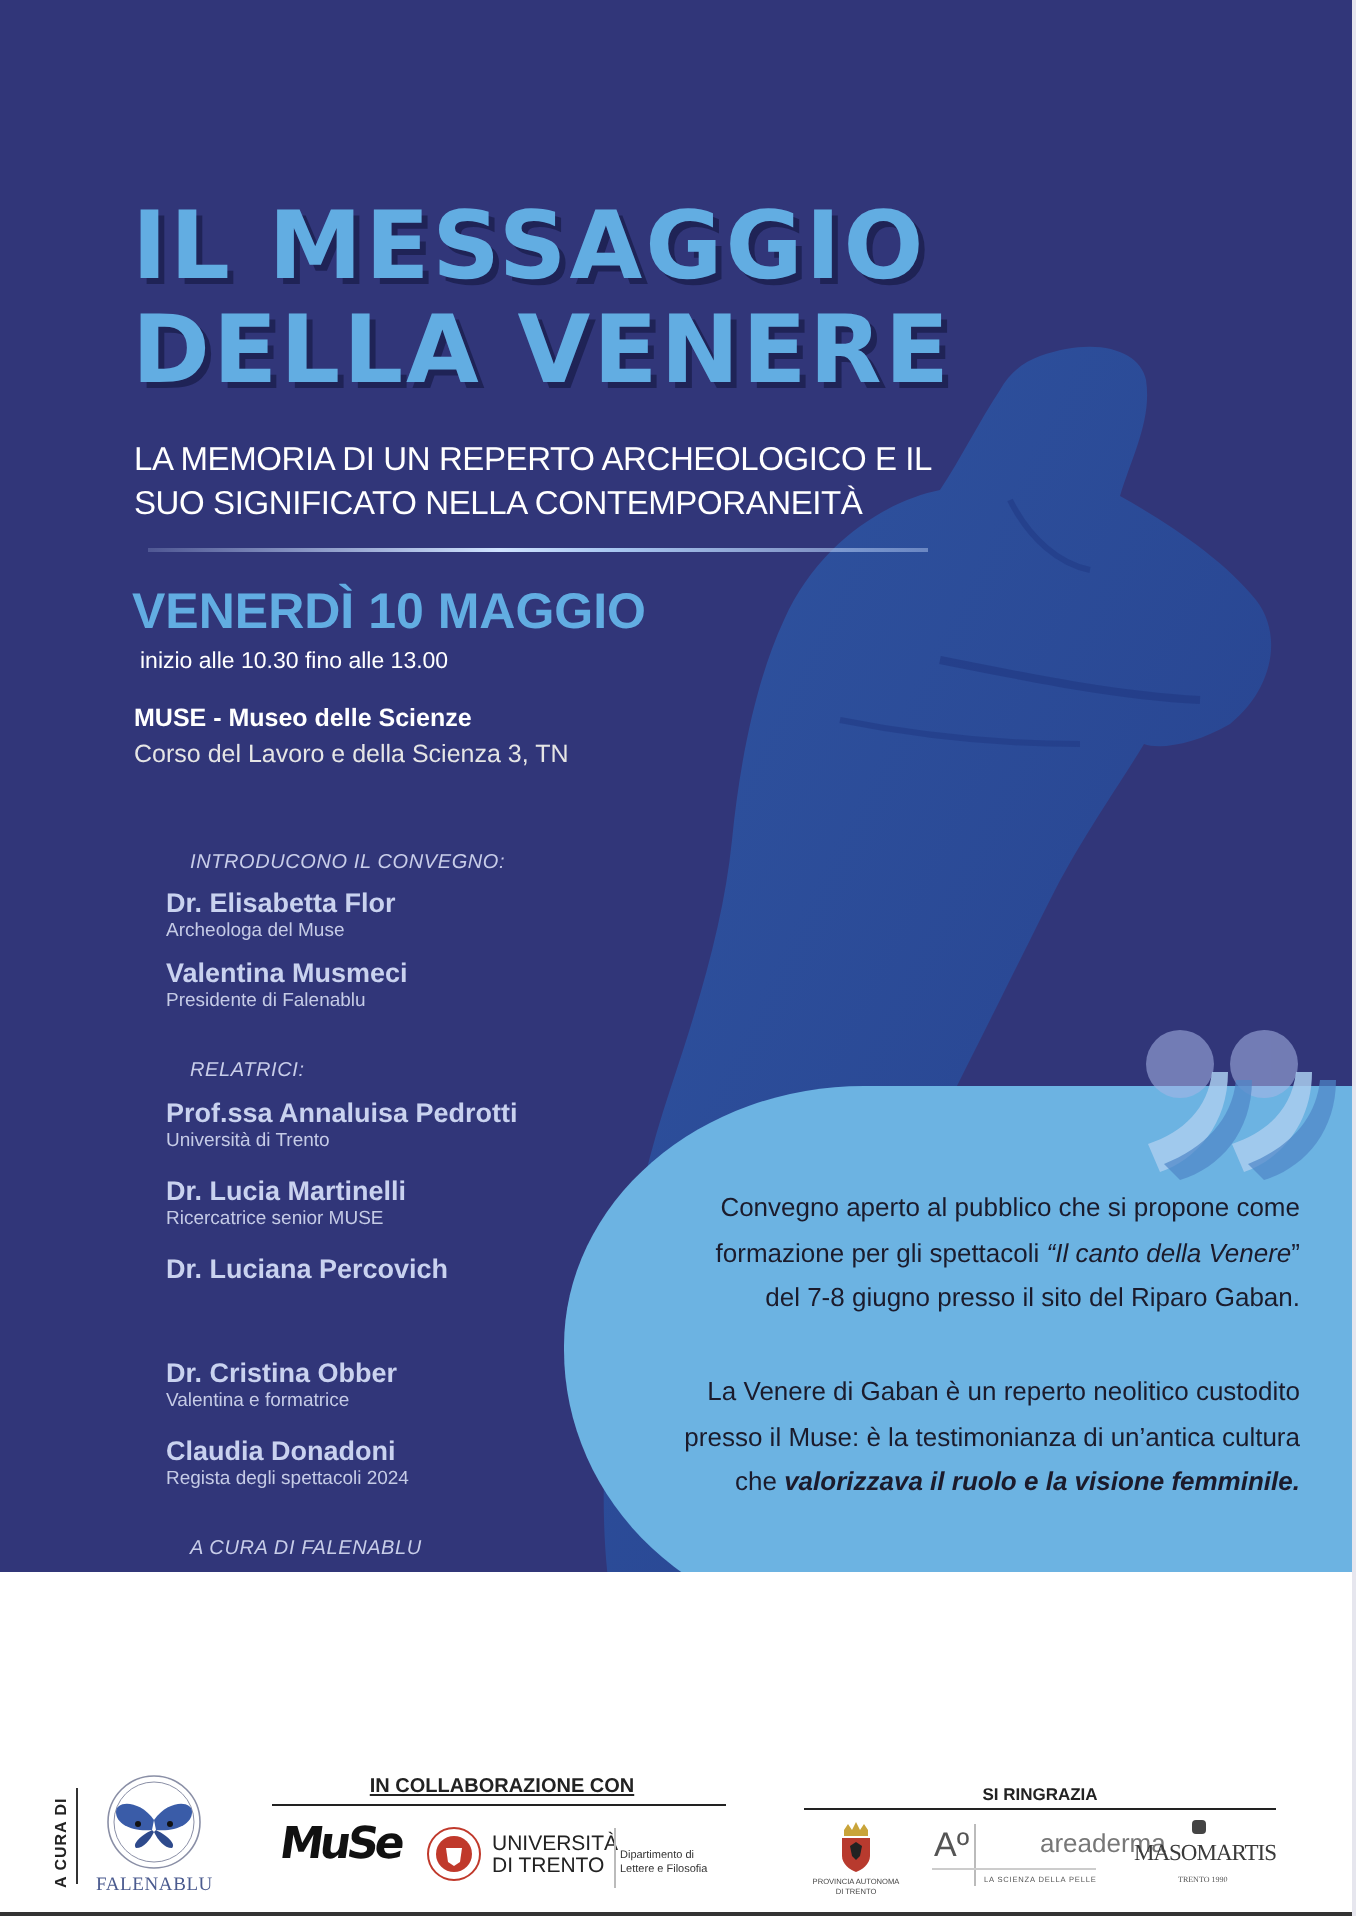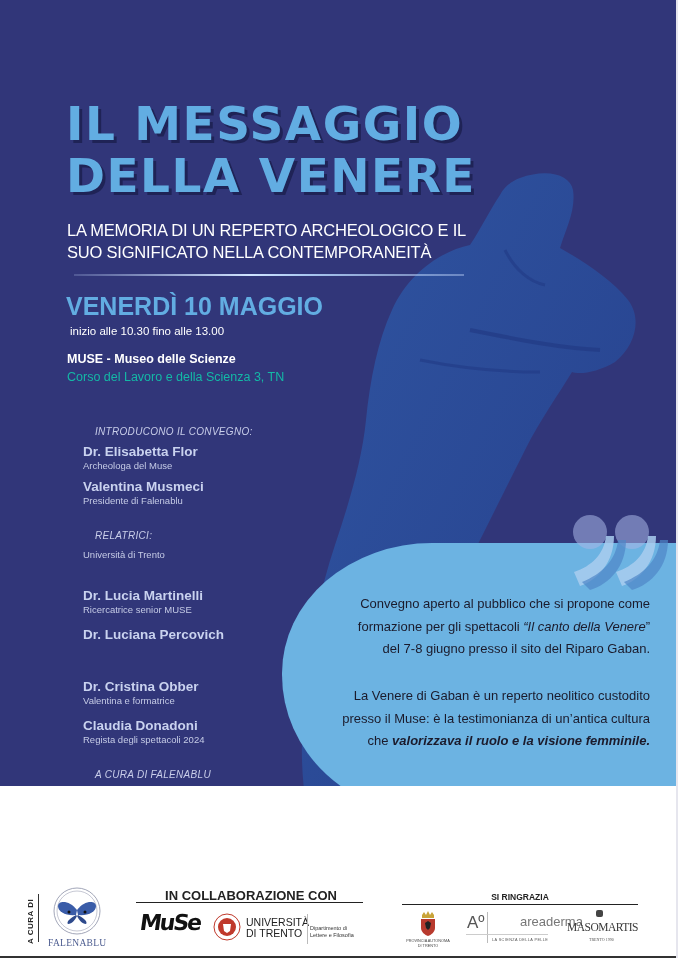--- a/index.html
+++ b/index.html
@@ -15,21 +15,21 @@
   .title { position: absolute; left: 66px; top: 98px; font-family: "DejaVu Sans", sans-serif; font-weight: bold;
            font-size: 47px; line-height: 52px; color: #62ade2; letter-spacing: 1.5px;
            text-shadow: 3px 3px 0 #1f2356; }
   .subtitle { position: absolute; left: 67px; top: 219px; font-size: 16.5px; line-height: 22px; color: #ffffff; letter-spacing: -0.2px; }
   .divider { position: absolute; left: 74px; top: 274px; width: 390px; height: 2px;
              background: linear-gradient(90deg, rgba(200,220,255,0.2), #cfe3ff 45%, #a7c6f0 60%, rgba(200,220,255,0.4)); }
 
   .date { position: absolute; left: 66px; top: 292px; font-weight: bold; font-size: 25px; color: #62ade2; letter-spacing: 0px; }
   .time { position: absolute; left: 70px; top: 325px; font-size: 11.5px; color: #ffffff; }
   .venue-name { position: absolute; left: 67px; top: 352px; font-size: 12.5px; font-weight: bold; color: #ffffff; }
-  .venue-addr { position: absolute; left: 67px; top: 370px; font-size: 12.5px; color: #14b8a6; }
+  .venue-addr { position: absolute; left: 67px; top: 370px; font-size: 12.5px; color: #e5e5e5; }
 
   .section-label { position: absolute; left: 95px; font-size: 10px; font-style: italic; color: #c8cde9; letter-spacing: 0.3px; }
   .person { position: absolute; left: 83px; }
   .person .pname { font-size: 13.5px; font-weight: bold; color: #c9d2ef; line-height: 16px; }
   .person .prole { font-size: 9.5px; color: #c5cbe6; line-height: 12px; }
 
   .panel { position: absolute; left: 282px; top: 543px; width: 394px; height: 272px; background: #6cb3e2;
            border-top-left-radius: 150px 130px; border-bottom-left-radius: 150px 140px; }
   .quote-mark { position: absolute; left: 568px; top: 510px; width: 108px; height: 80px; }
 
@@ -37,21 +37,21 @@
   .panel-text em { font-style: italic; }
   .panel-text b { font-weight: bold; font-style: italic; }
 
   .footer { position: absolute; left: 0; top: 882px; width: 676px; height: 76px; background: #ffffff; border-bottom: 2px solid #333; }
   .vcap { position: absolute; left: 26px; top: 944px; transform: rotate(-90deg); transform-origin: left top;
           font-size: 8px; font-weight: bold; color: #222; letter-spacing: 0.5px; white-space: nowrap; }
   .vbar { position: absolute; left: 38px; top: 894px; width: 1px; height: 48px; background: #333; }
   .fale-logo { position: absolute; left: 52px; top: 886px; width: 50px; height: 50px; }
   .fale-name { position: absolute; left: 48px; top: 938px; font-family: "Liberation Serif", serif; font-size: 9.5px; color: #4b5b8f; letter-spacing: 0.3px; }
 
-  .collab-title { position: absolute; left: 136px; top: 888px; width: 230px; text-align: center; font-size: 13px; font-weight: bold; color: #222; }
+  .collab-title { position: absolute; left: 136px; top: 888px; width: 230px; text-align: center; font-size: 10px; font-weight: bold; color: #222; text-decoration: underline; }
   .collab-line { position: absolute; left: 136px; top: 902px; width: 227px; height: 1px; background: #222; }
   .muse-logo { position: absolute; left: 140px; top: 910px; font-family: "DejaVu Sans", sans-serif; font-size: 22px; font-weight: bold; color: #111; letter-spacing: -2px; transform: skewX(-8deg); }
   .unitn-seal { position: absolute; left: 213px; top: 913px; width: 28px; height: 28px; }
   .unitn-name { position: absolute; left: 246px; top: 917px; font-size: 10.5px; line-height: 11px; color: #222; }
   .unitn-sep { position: absolute; left: 307px; top: 914px; width: 1px; height: 30px; background: #bbb; }
   .unitn-dept { position: absolute; left: 310px; top: 925px; font-size: 5.5px; line-height: 7px; color: #333; }
 
   .thanks-title { position: absolute; left: 400px; top: 892px; width: 240px; text-align: center; font-size: 8.5px; font-weight: bold; color: #222; }
   .thanks-line { position: absolute; left: 402px; top: 904px; width: 236px; height: 1px; background: #222; }
   .prov-crest { position: absolute; left: 418px; top: 911px; width: 20px; height: 26px; }
@@ -105,20 +105,21 @@
     <div class="pname">Dr. Elisabetta Flor</div>
     <div class="prole">Archeologa del Muse</div>
   </div>
   <div class="person" style="top:479px">
     <div class="pname">Valentina Musmeci</div>
     <div class="prole">Presidente di Falenablu</div>
   </div>
 
   <div class="section-label" style="top:530px">RELATRICI:</div>
   <div class="person" style="top:549px">
+    <div class="pname">Prof.ssa Annaluisa Pedrotti</div>
     <div class="prole">Università di Trento</div>
   </div>
   <div class="person" style="top:588px">
     <div class="pname">Dr. Lucia Martinelli</div>
     <div class="prole">Ricercatrice senior MUSE</div>
   </div>
   <div class="person" style="top:627px; width:150px">
     <div class="pname" style="white-space:nowrap">Dr. Luciana Percovich</div>
   </div>
   <div class="person" style="top:679px">

